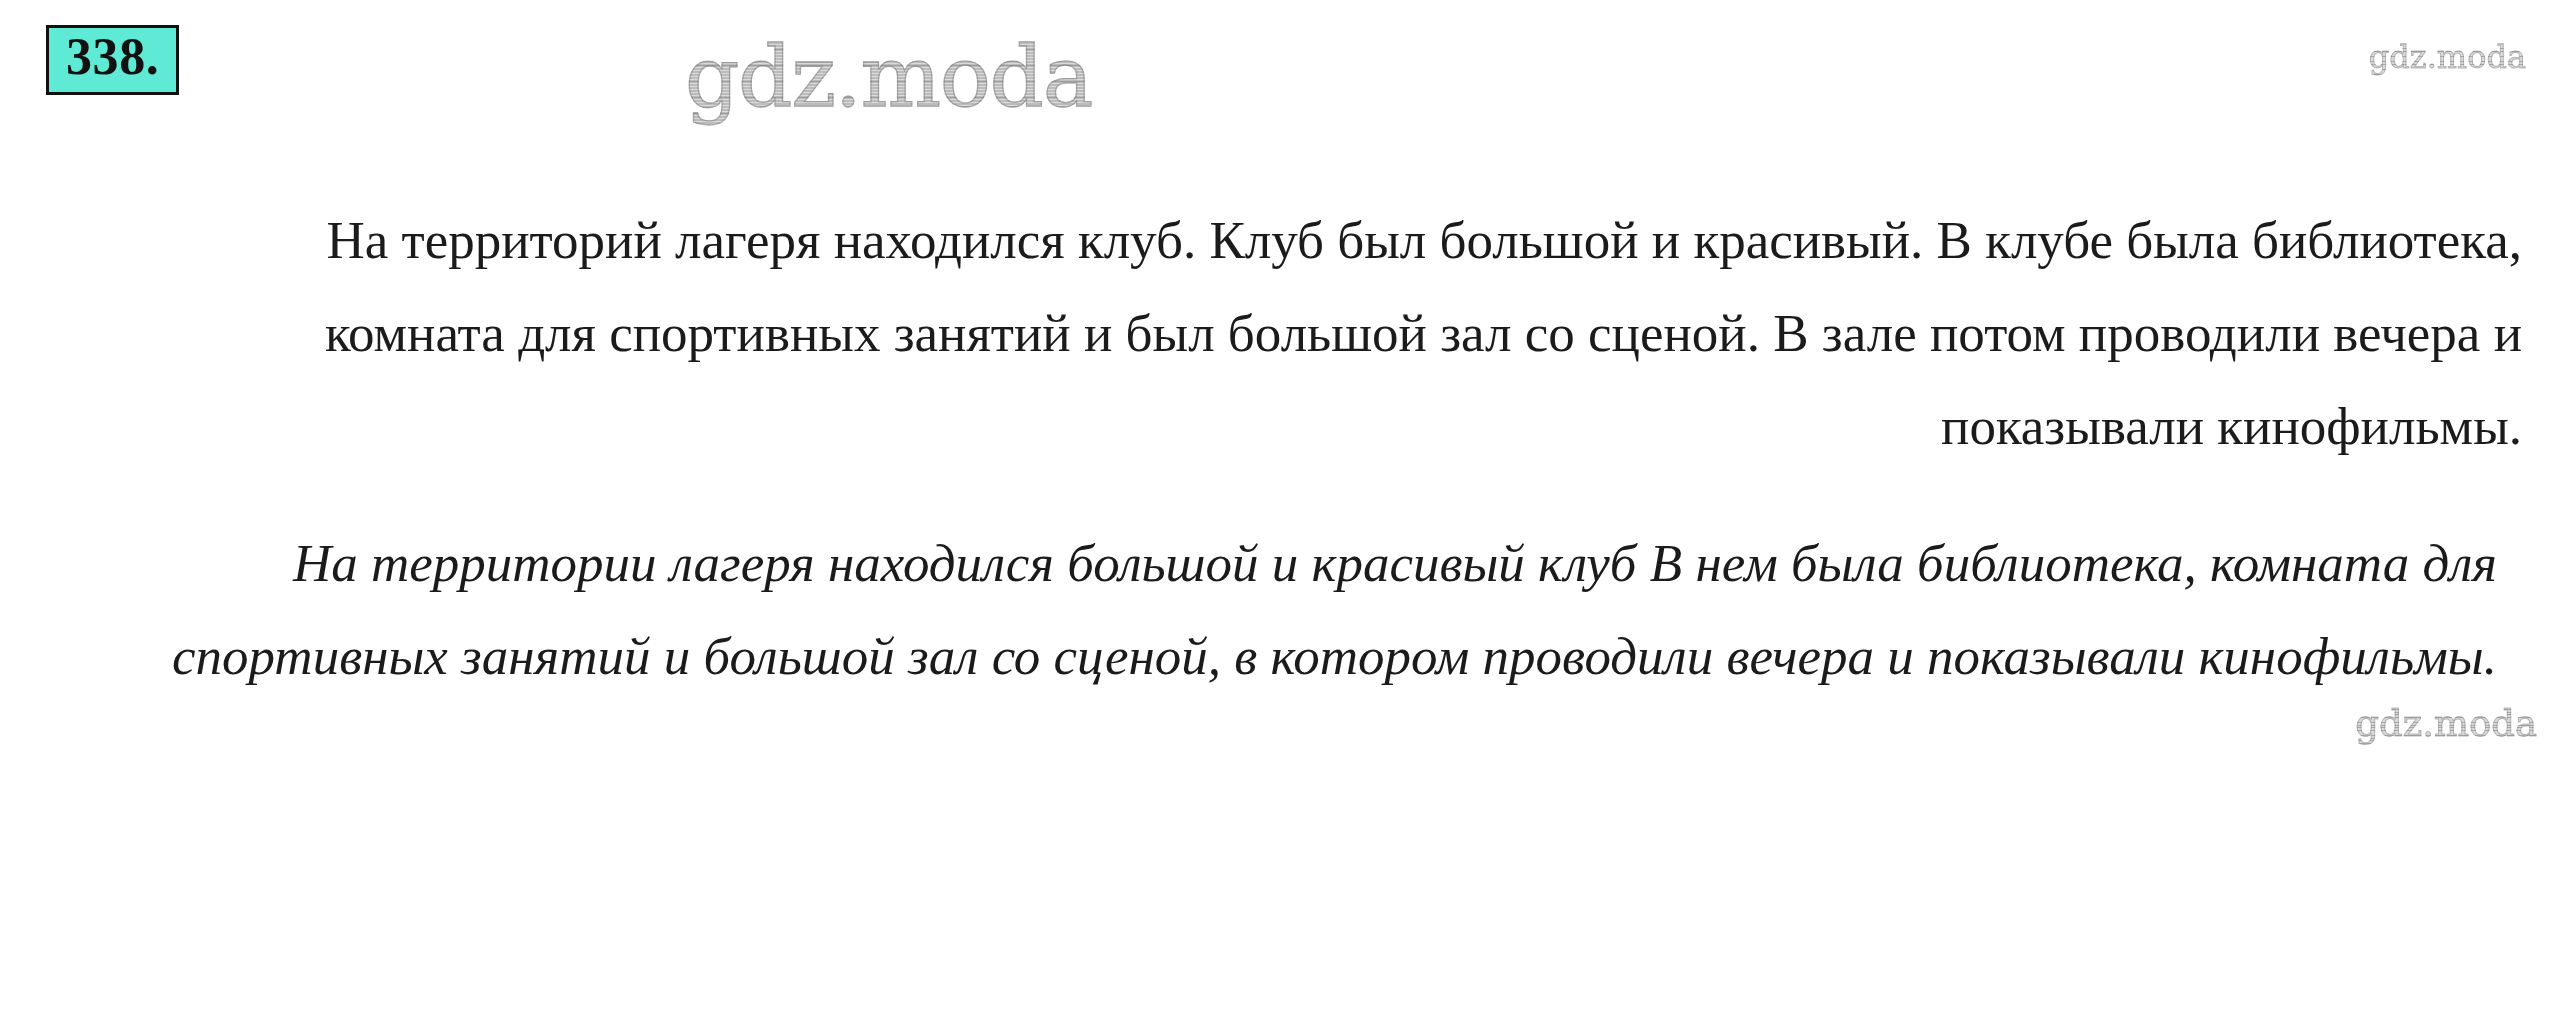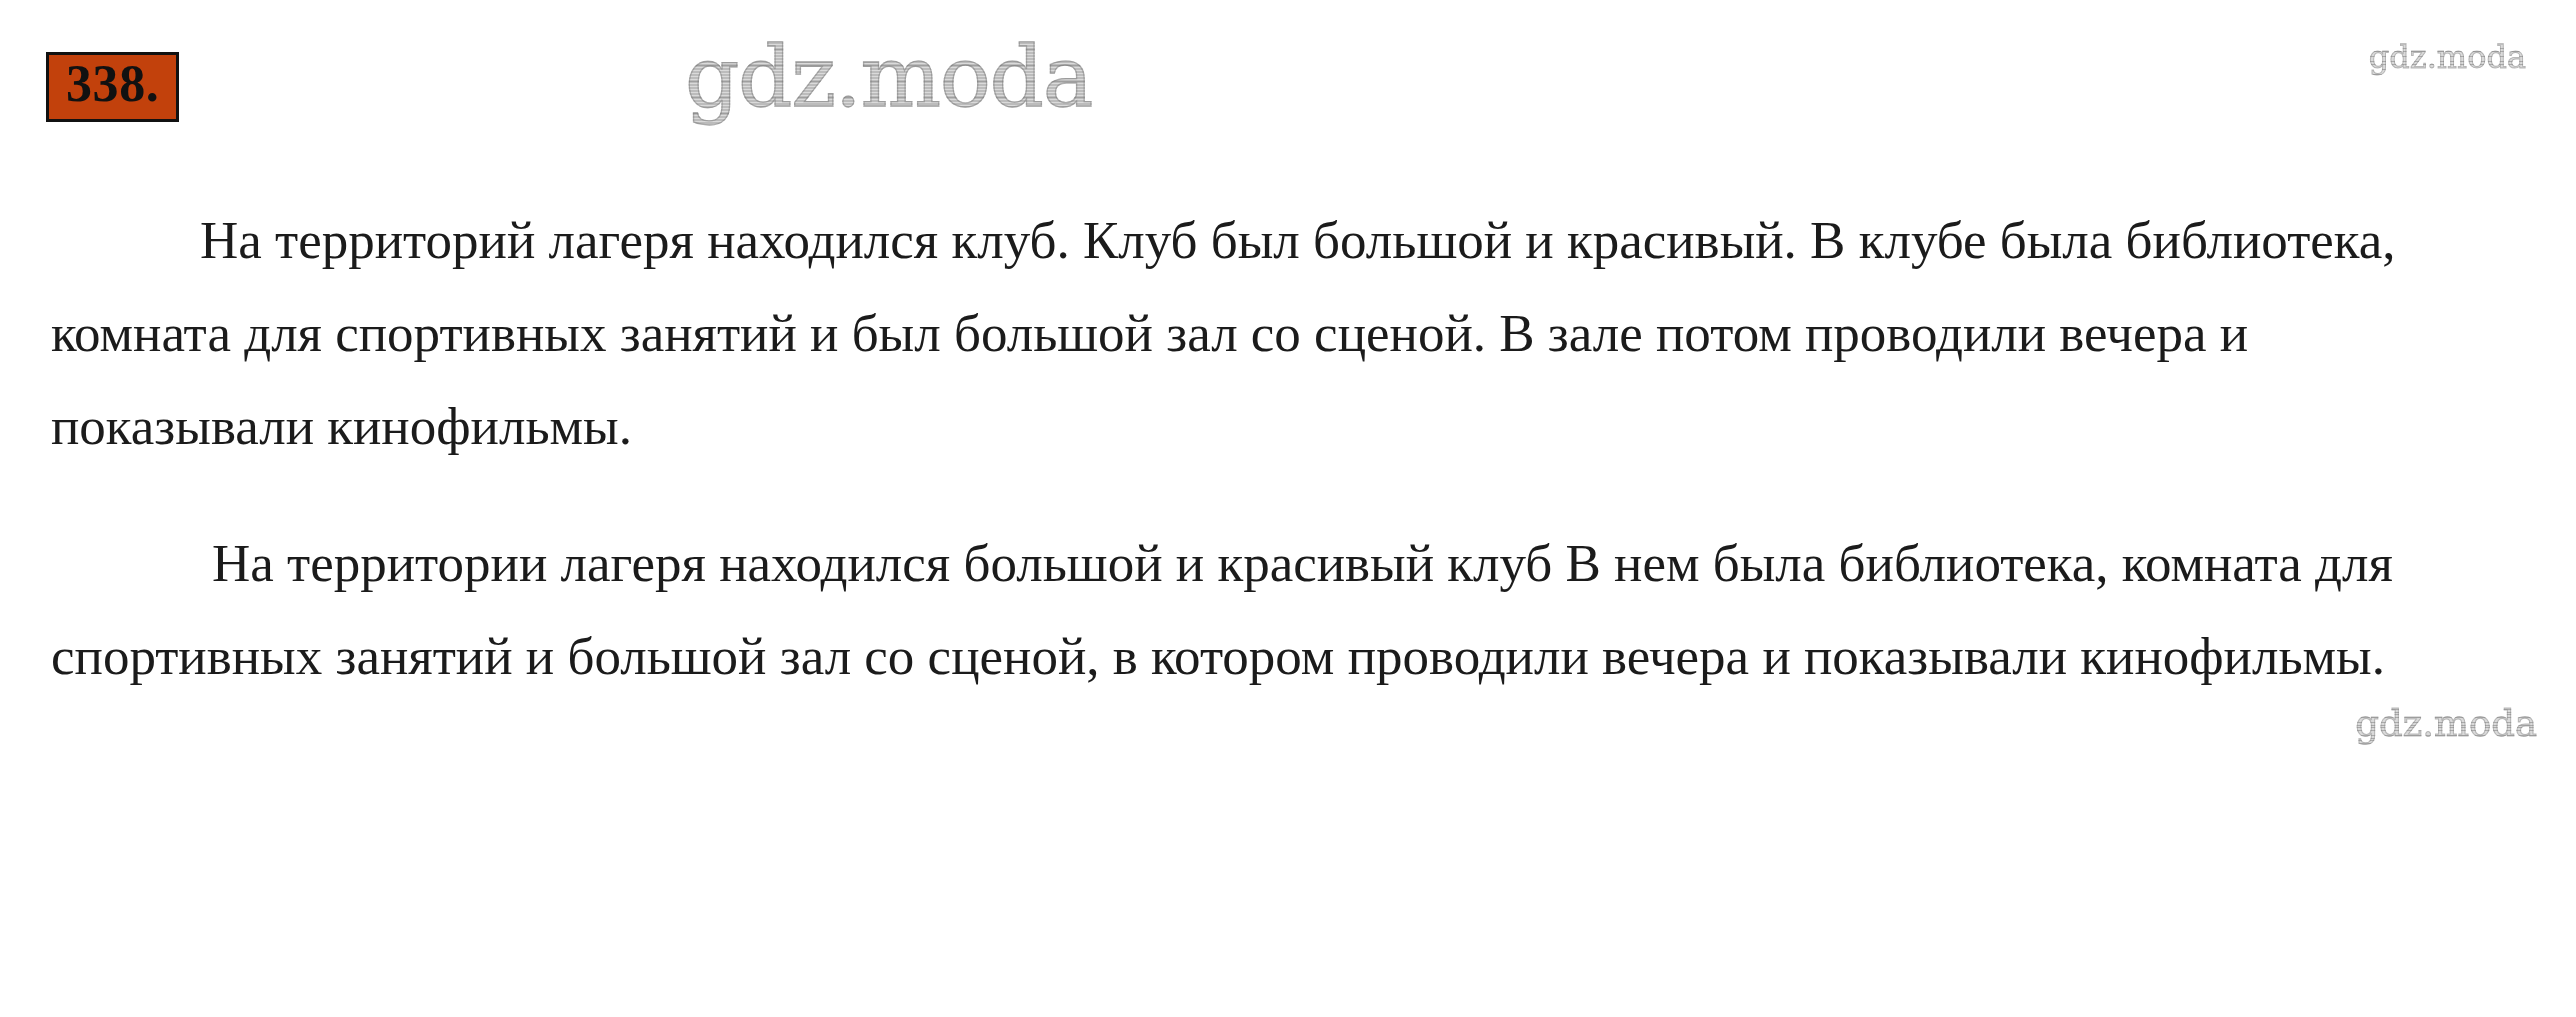--- a/index.html
+++ b/index.html
@@ -22,22 +22,21 @@
     left: 46px;
     top: 24.5px;
     border: 3.2px solid #111111;
     padding: 3.9px 17px 9px 17px;
     font-family: "Liberation Serif", serif;
     font-weight: bold;
     font-size: 52px;
     line-height: 1;
     letter-spacing: 0.6px;
     color: #111111;
-    background: #c2410c;
-    margin-top: 27px;
+    background: #5eead4;
   }
 
   
   .watermark {
     position: absolute;
     font-family: "DejaVu Serif", serif;
     font-weight: normal;
     color: transparent;
     -webkit-text-stroke: 1.3px rgba(120,120,120,0.55);
     text-shadow: 0 0 0.6px rgba(150,150,150,0.35);
@@ -87,33 +86,34 @@
         rgba(110,110,110,0.5) 0.6px,
         rgba(255,255,255,0) 0.6px,
         rgba(255,255,255,0) 2.6px);
     -webkit-background-clip: text;
     background-clip: text;
   }
 
   
   .para {
     position: absolute;
-    left: 51px;
+    left: 62px;
     width: 2460px;
     font-size: 53px;
     line-height: 93px;
-    text-align: left;
+    text-align: right;
     color: #1b1b1b;
   }
   .para-source {
     top: 194px;
     text-indent: 149px;
   }
   .para-answer {
     top: 517px;
+    font-style: italic;
     text-indent: 161px;
     width: 2435px;
   }
 </style>
 </head>
 <body>
 
 <div class="exercise-number">338.</div>
 
 <div class="watermark watermark-main">gdz.moda</div>

